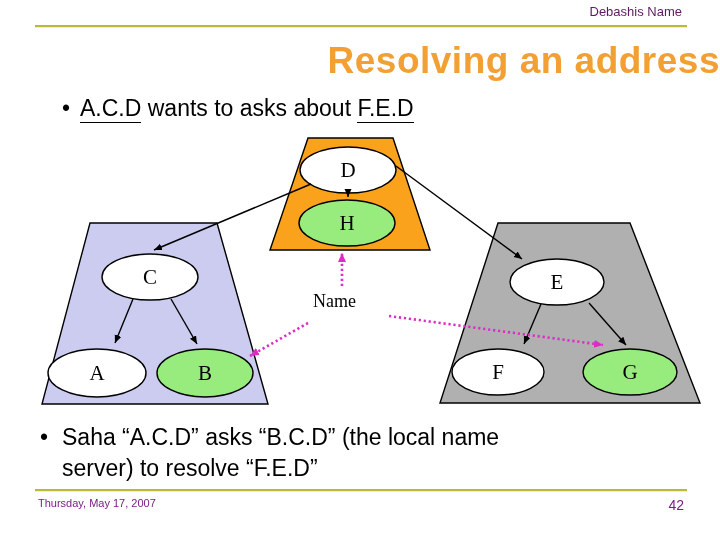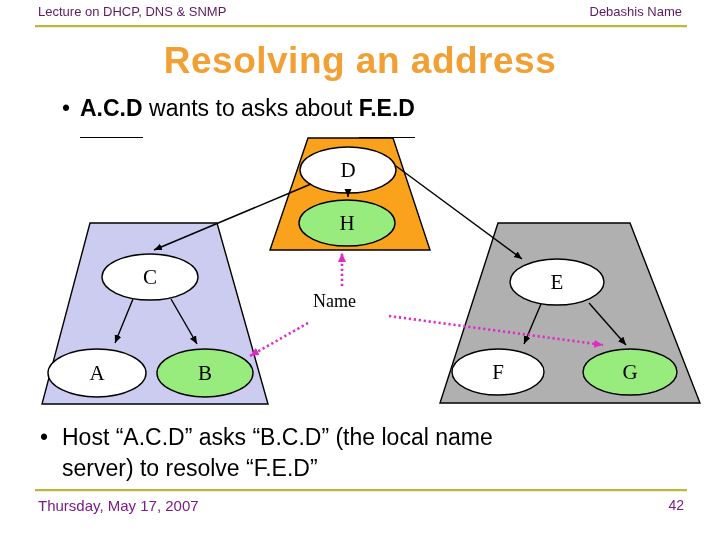--- a/index.html
+++ b/index.html
@@ -7,44 +7,43 @@
     position:relative;width:720px;height:540px;background:#ffffff;
     font-family:"Liberation Sans",sans-serif;overflow:hidden;
   }
   
   .hdr-left{position:absolute;left:38px;top:4px;font-size:13px;color:#5d1a61;}
   .hdr-right{position:absolute;right:38px;top:4px;font-size:13px;color:#5d1a61;}
   .rule{position:absolute;left:35px;right:33px;height:3px;
         background:linear-gradient(#b9b93e 0 2px,#f0f0c8 2px 3px);}
   .rule-top{top:25px;}
   .rule-bottom{top:489px;}
-  .ftr-left{position:absolute;left:38px;top:497px;font-size:15px;color:#7a1d85;}
+  .ftr-left{position:absolute;left:38px;top:497px;font-size:11px;color:#7a1d85;}
   .ftr-right{position:absolute;right:36px;top:497px;font-size:14px;color:#7a1d85;}
   
-  .title{position:absolute;top:40px;left:0;width:100%;text-align:center;
+  .title{position:absolute;top:40px;left:0;width:100%;text-align:right;
          font-size:37px;font-weight:bold;color:#f2a033;letter-spacing:.5px;}
   
   .bullet{position:absolute;display:flex;color:#000;}
   .bullet-1{left:62px;top:94px;font-size:23px;line-height:28px;}
   .bullet-1 .marker{width:18px;}
   .bullet-2{left:40px;top:422px;font-size:23px;line-height:31px;}
   .bullet-2 .marker{width:22px;}
-  .u{border-bottom:1.5px solid #000;padding-bottom:16px;font-weight:bold;}
+  .u{border-bottom:1.5px solid #000;padding-bottom:1px;}
   
   .diagram{position:absolute;left:0;top:0;width:720px;height:540px;}
   .node-label{font-family:"Liberation Serif",serif;font-size:21px;fill:#000;}
   .ns-label{position:absolute;left:313px;top:286px;font-family:"Liberation Serif",serif;
             font-size:18px;line-height:31px;color:#000;}
 </style>
 </head>
 <body>
 
 <div class="slide">
 
-  <div class="hdr-left">Lecture on DHCP, DNS &amp; SNMP</div>
   <div class="hdr-right">Debashis Name</div>
   <div class="rule rule-top"></div>
 
   <div class="title">Resolving an address</div>
 
   <div class="bullet bullet-1">
     <span class="marker">•</span>
     <span><span class="u">A.C.D</span><span> wants to asks about </span><span class="u">F.E.D</span></span>
   </div>
 
@@ -93,21 +92,21 @@
     <line x1="389" y1="316" x2="603" y2="345" stroke="#E02AC8" stroke-width="2.6" stroke-dasharray="2.2 2.8" marker-end="url(#mMagenta)"></line>
   </svg>
 
   <div class="ns-label">
     <div>Name</div>
   </div>
 
   <div class="bullet bullet-2">
     <span class="marker">•</span>
     <span>
-      <div>Host “A.C.D” asks “B.C.D” (the local name</div>
+      <div>Saha “A.C.D” asks “B.C.D” (the local name</div>
       <div>server) to resolve “F.E.D”</div>
     </span>
   </div>
 
   <div class="rule rule-bottom"></div>
   <div class="ftr-left">Thursday, May 17, 2007</div>
   <div class="ftr-right">42</div>
 
 </div>
 

